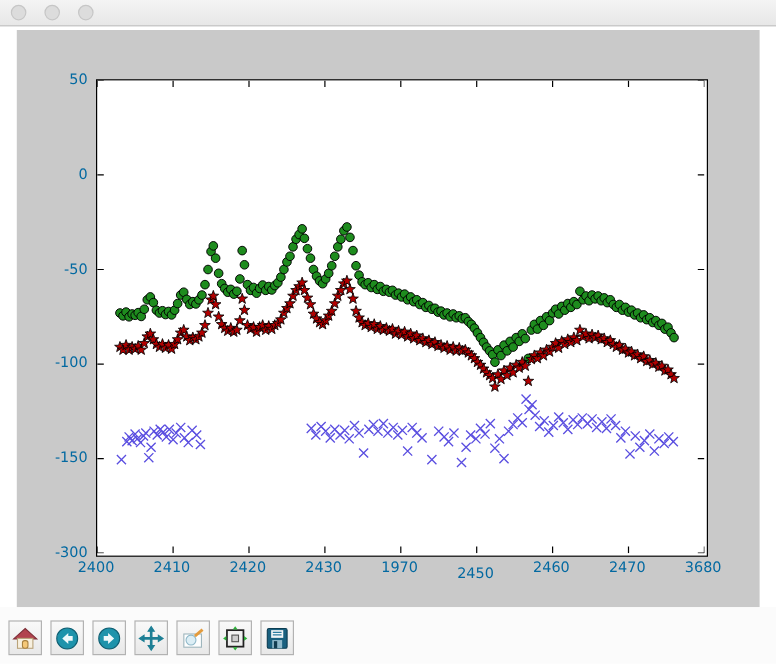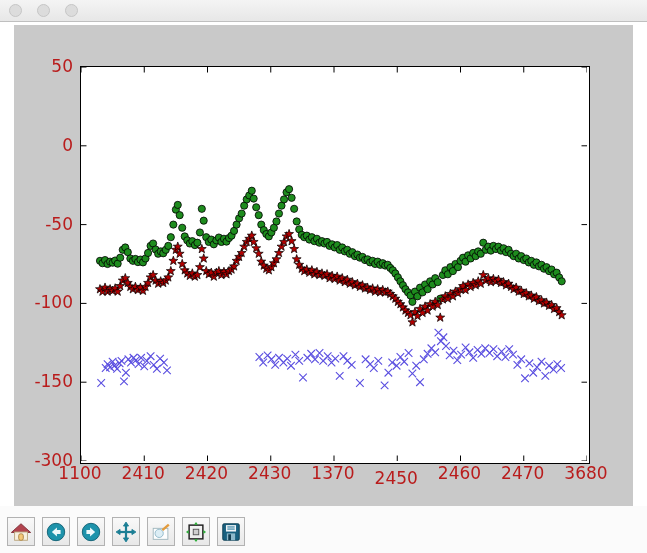--- a/index.html
+++ b/index.html
@@ -11,21 +11,21 @@
   .tl{position:absolute;top:4px;width:13px;height:13px;border-radius:50%;
       background:#dcdcdc;border:1px solid #c6c6c6;box-sizing:border-box;}
   #tl-close{left:9px;} #tl-min{left:37px;} #tl-zoom{left:65px;}
   #win-title{position:absolute;left:0;right:0;top:3px;text-align:center;
     font-size:13px;color:#949494;}
   
   #canvas{position:absolute;left:14px;top:25px;width:619px;height:481px;background:#c9c9c9;}
   #plotbox{position:absolute;left:66px;top:41px;width:508px;height:396px;
     background:#ffffff;border:1px solid #000;}
   #plot-svg{display:block;}
-  .ticklabel{position:absolute;font-size:17px;color:#b91c1c;line-height:14px;}
+  .ticklabel{position:absolute;font-size:12px;color:#0369a1;line-height:14px;}
   .xtick{width:56px;text-align:center;}
   .ytick{width:48px;text-align:right;}
   
   #toolbar{position:absolute;left:0;top:506px;width:647px;height:47px;background:#fbfbfb;}
   .tbtn{position:absolute;top:11px;width:28px;height:29px;
     background:linear-gradient(#f9f9f9,#e8e8e8);border:1px solid #b2b2b2;
     box-sizing:border-box;padding:0;display:flex;align-items:center;justify-content:center;cursor:pointer;}
   .tbtn svg{display:block;}
 </style>
 </head>
@@ -543,25 +543,25 @@
           <path d="M456.7 290.9L464.3 298.5M456.7 298.5L464.3 290.9" stroke="#5a4ee0" stroke-width="1.1" fill="none"></path>
           <path d="M460.5 305.1L468.1 312.7M460.5 312.7L468.1 305.1" stroke="#5a4ee0" stroke-width="1.1" fill="none"></path>
           <path d="M464.3 294.9L471.9 302.5M464.3 302.5L471.9 294.9" stroke="#5a4ee0" stroke-width="1.1" fill="none"></path>
           <path d="M468.7 298.8L476.3 306.4M468.7 306.4L476.3 298.8" stroke="#5a4ee0" stroke-width="1.1" fill="none"></path>
           <path d="M472.5 293.3L480.1 300.9M472.5 300.9L480.1 293.3" stroke="#5a4ee0" stroke-width="1.1" fill="none"></path>
           <path d="M476.3 297.2L483.9 304.8M476.3 304.8L483.9 297.2" stroke="#5a4ee0" stroke-width="1.1" fill="none"></path>
         </g>
       </svg>
   </div>
 
-<span class="ticklabel xtick" style="left: 38px; top: 441px;">1100</span>
+<span class="ticklabel xtick" style="left: 38px; top: 441px;">2400</span>
     <span class="ticklabel xtick" style="left: 101.25px; top: 441px;">2410</span>
     <span class="ticklabel xtick" style="left: 164.5px; top: 441px;">2420</span>
     <span class="ticklabel xtick" style="left: 227.75px; top: 441px; text-align: center;">2430</span>
-    <span class="ticklabel xtick" style="left: 291px; top: 441px;">1370</span>
+    <span class="ticklabel xtick" style="left: 291px; top: 441px;">1970</span>
     <span class="ticklabel xtick" style="left: 354.25px; top: 446px;">2450</span>
     <span class="ticklabel xtick" style="left: 417.5px; top: 441px;">2460</span>
     <span class="ticklabel xtick" style="left: 480.75px; top: 441px;">2470</span>
     <span class="ticklabel xtick" style="left: 544px; top: 441px;">3680</span>
     <span class="ticklabel ytick" style="left: 11px; top: 34px;">50</span>
     <span class="ticklabel ytick" style="left: 11px; top: 112.8px;">0</span>
     <span class="ticklabel ytick" style="left: 11px; top: 191.6px;">-50</span>
     <span class="ticklabel ytick" style="left: 11px; top: 270.4px;">-100</span>
     <span class="ticklabel ytick" style="left: 11px; top: 349.2px;">-150</span>
     <span class="ticklabel ytick" style="left: 11px; top: 428px;">-300</span>

